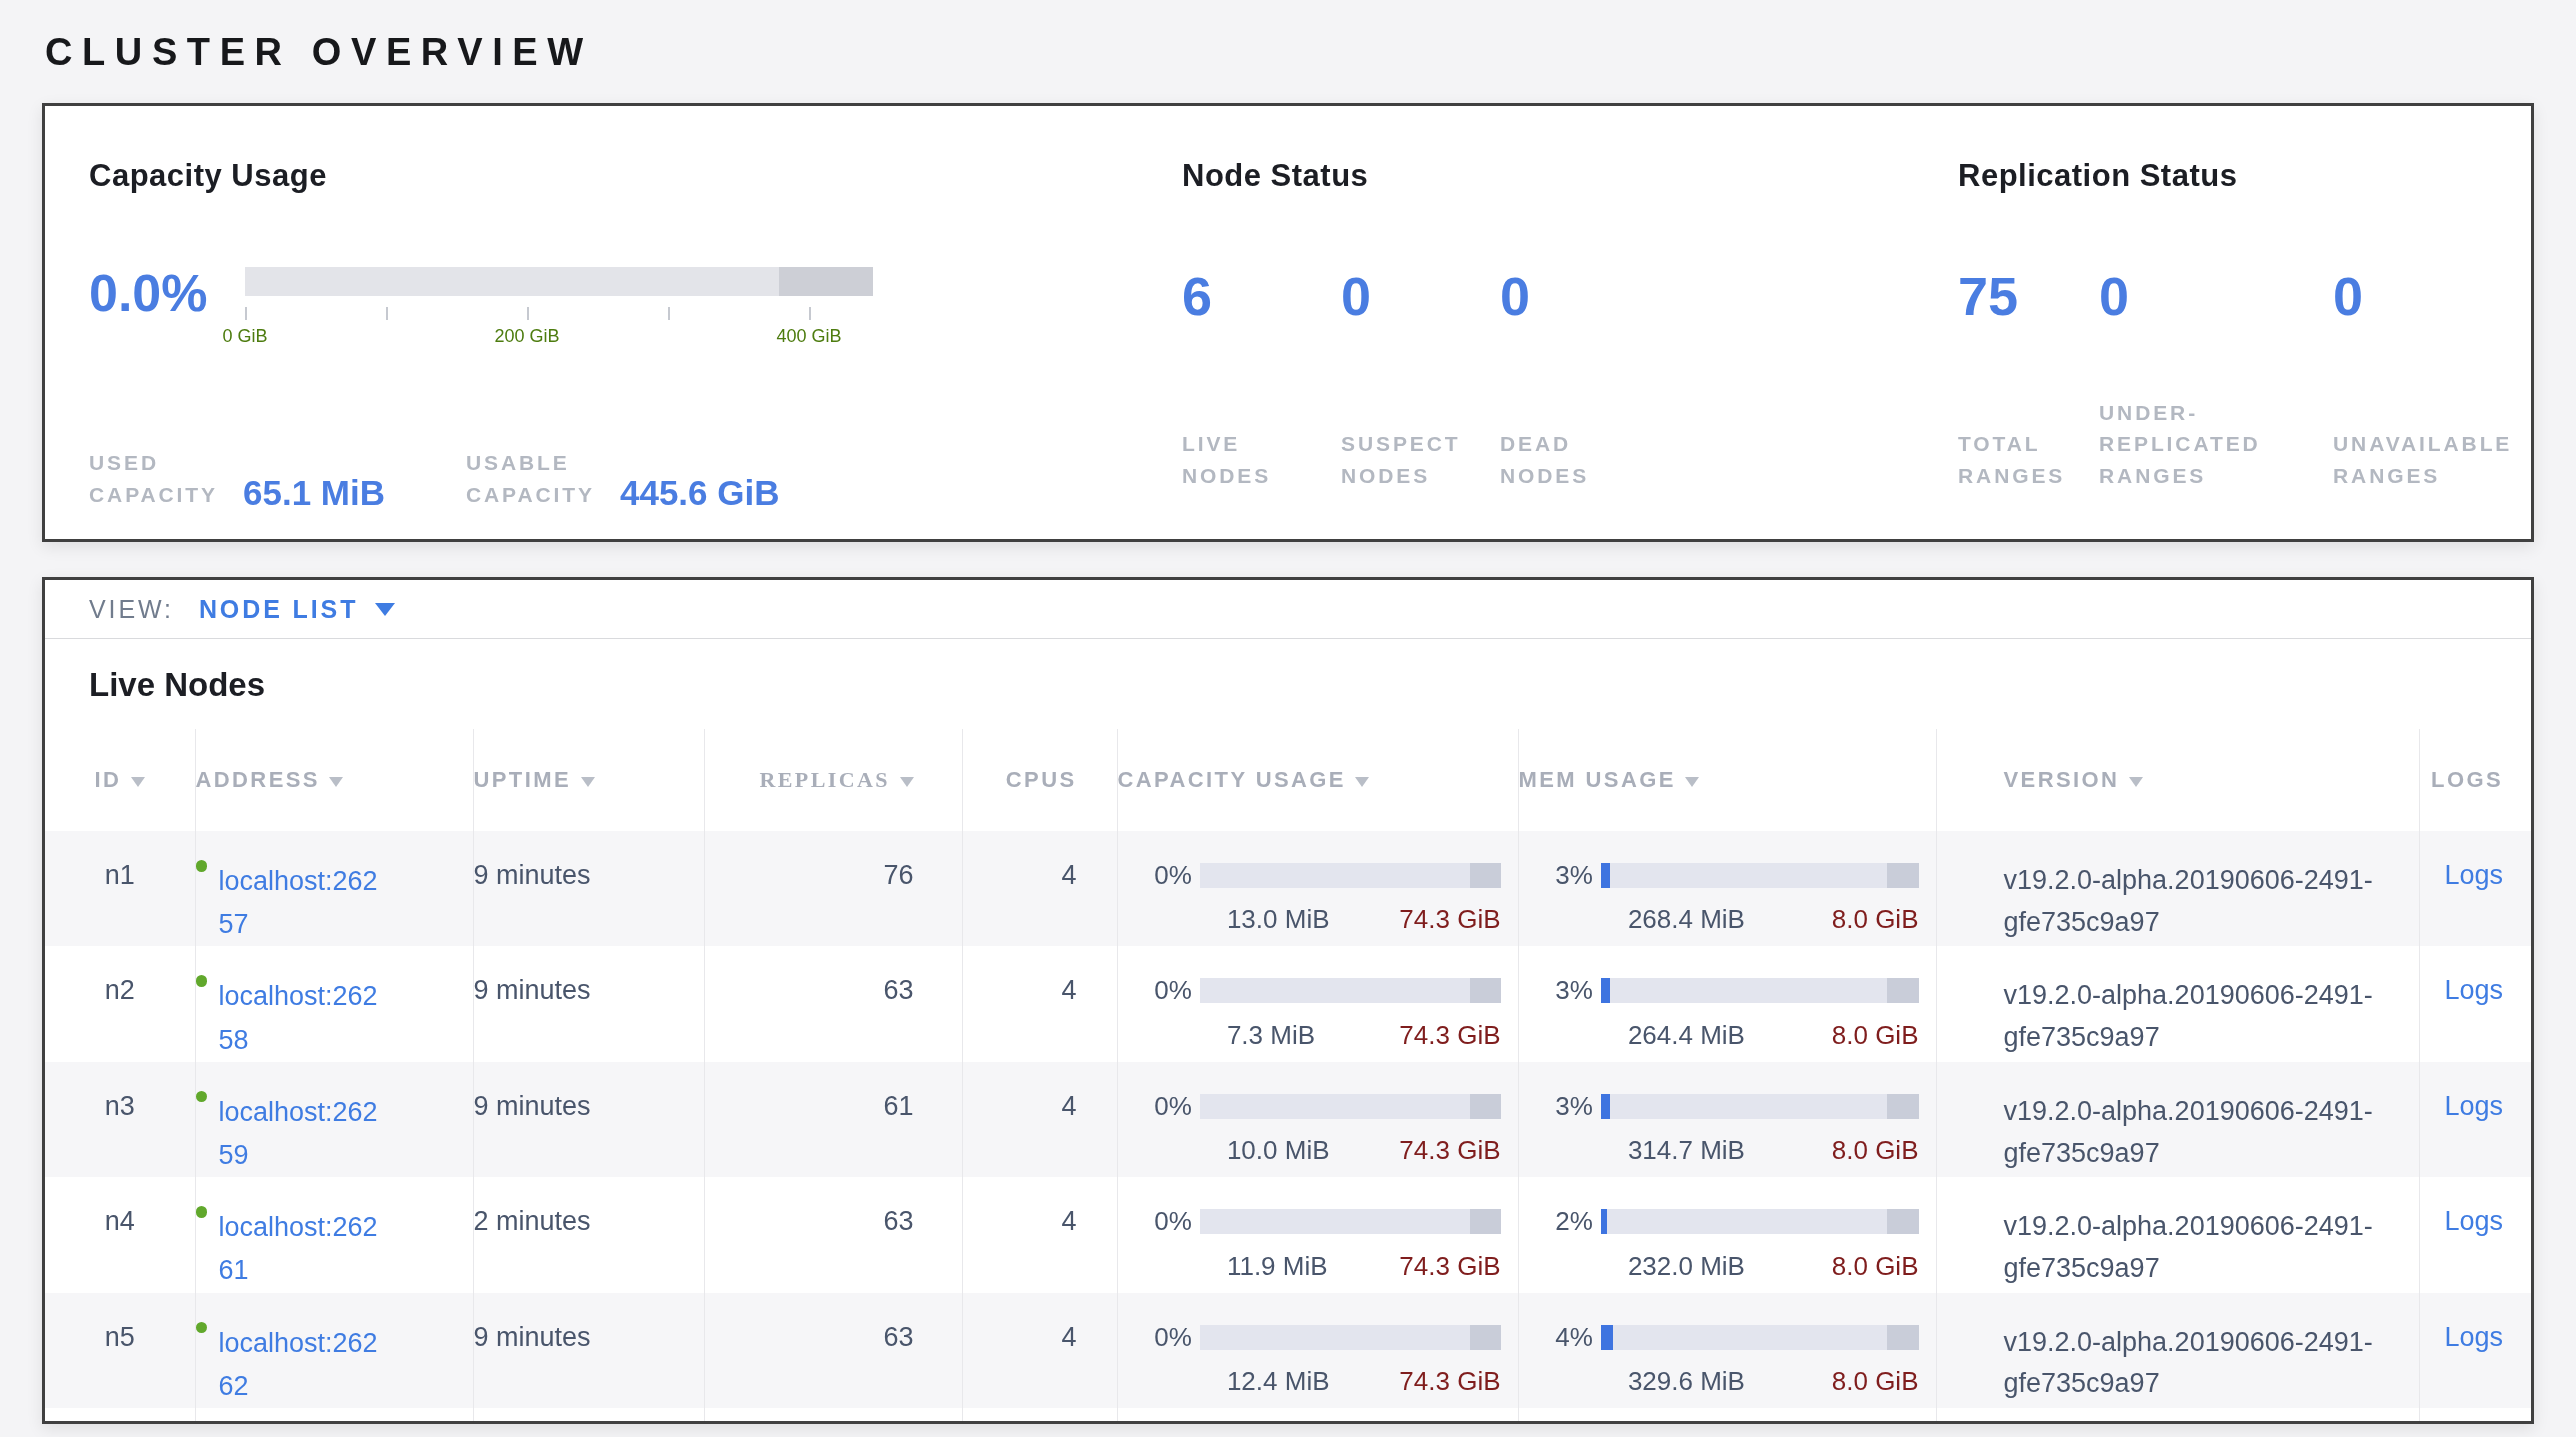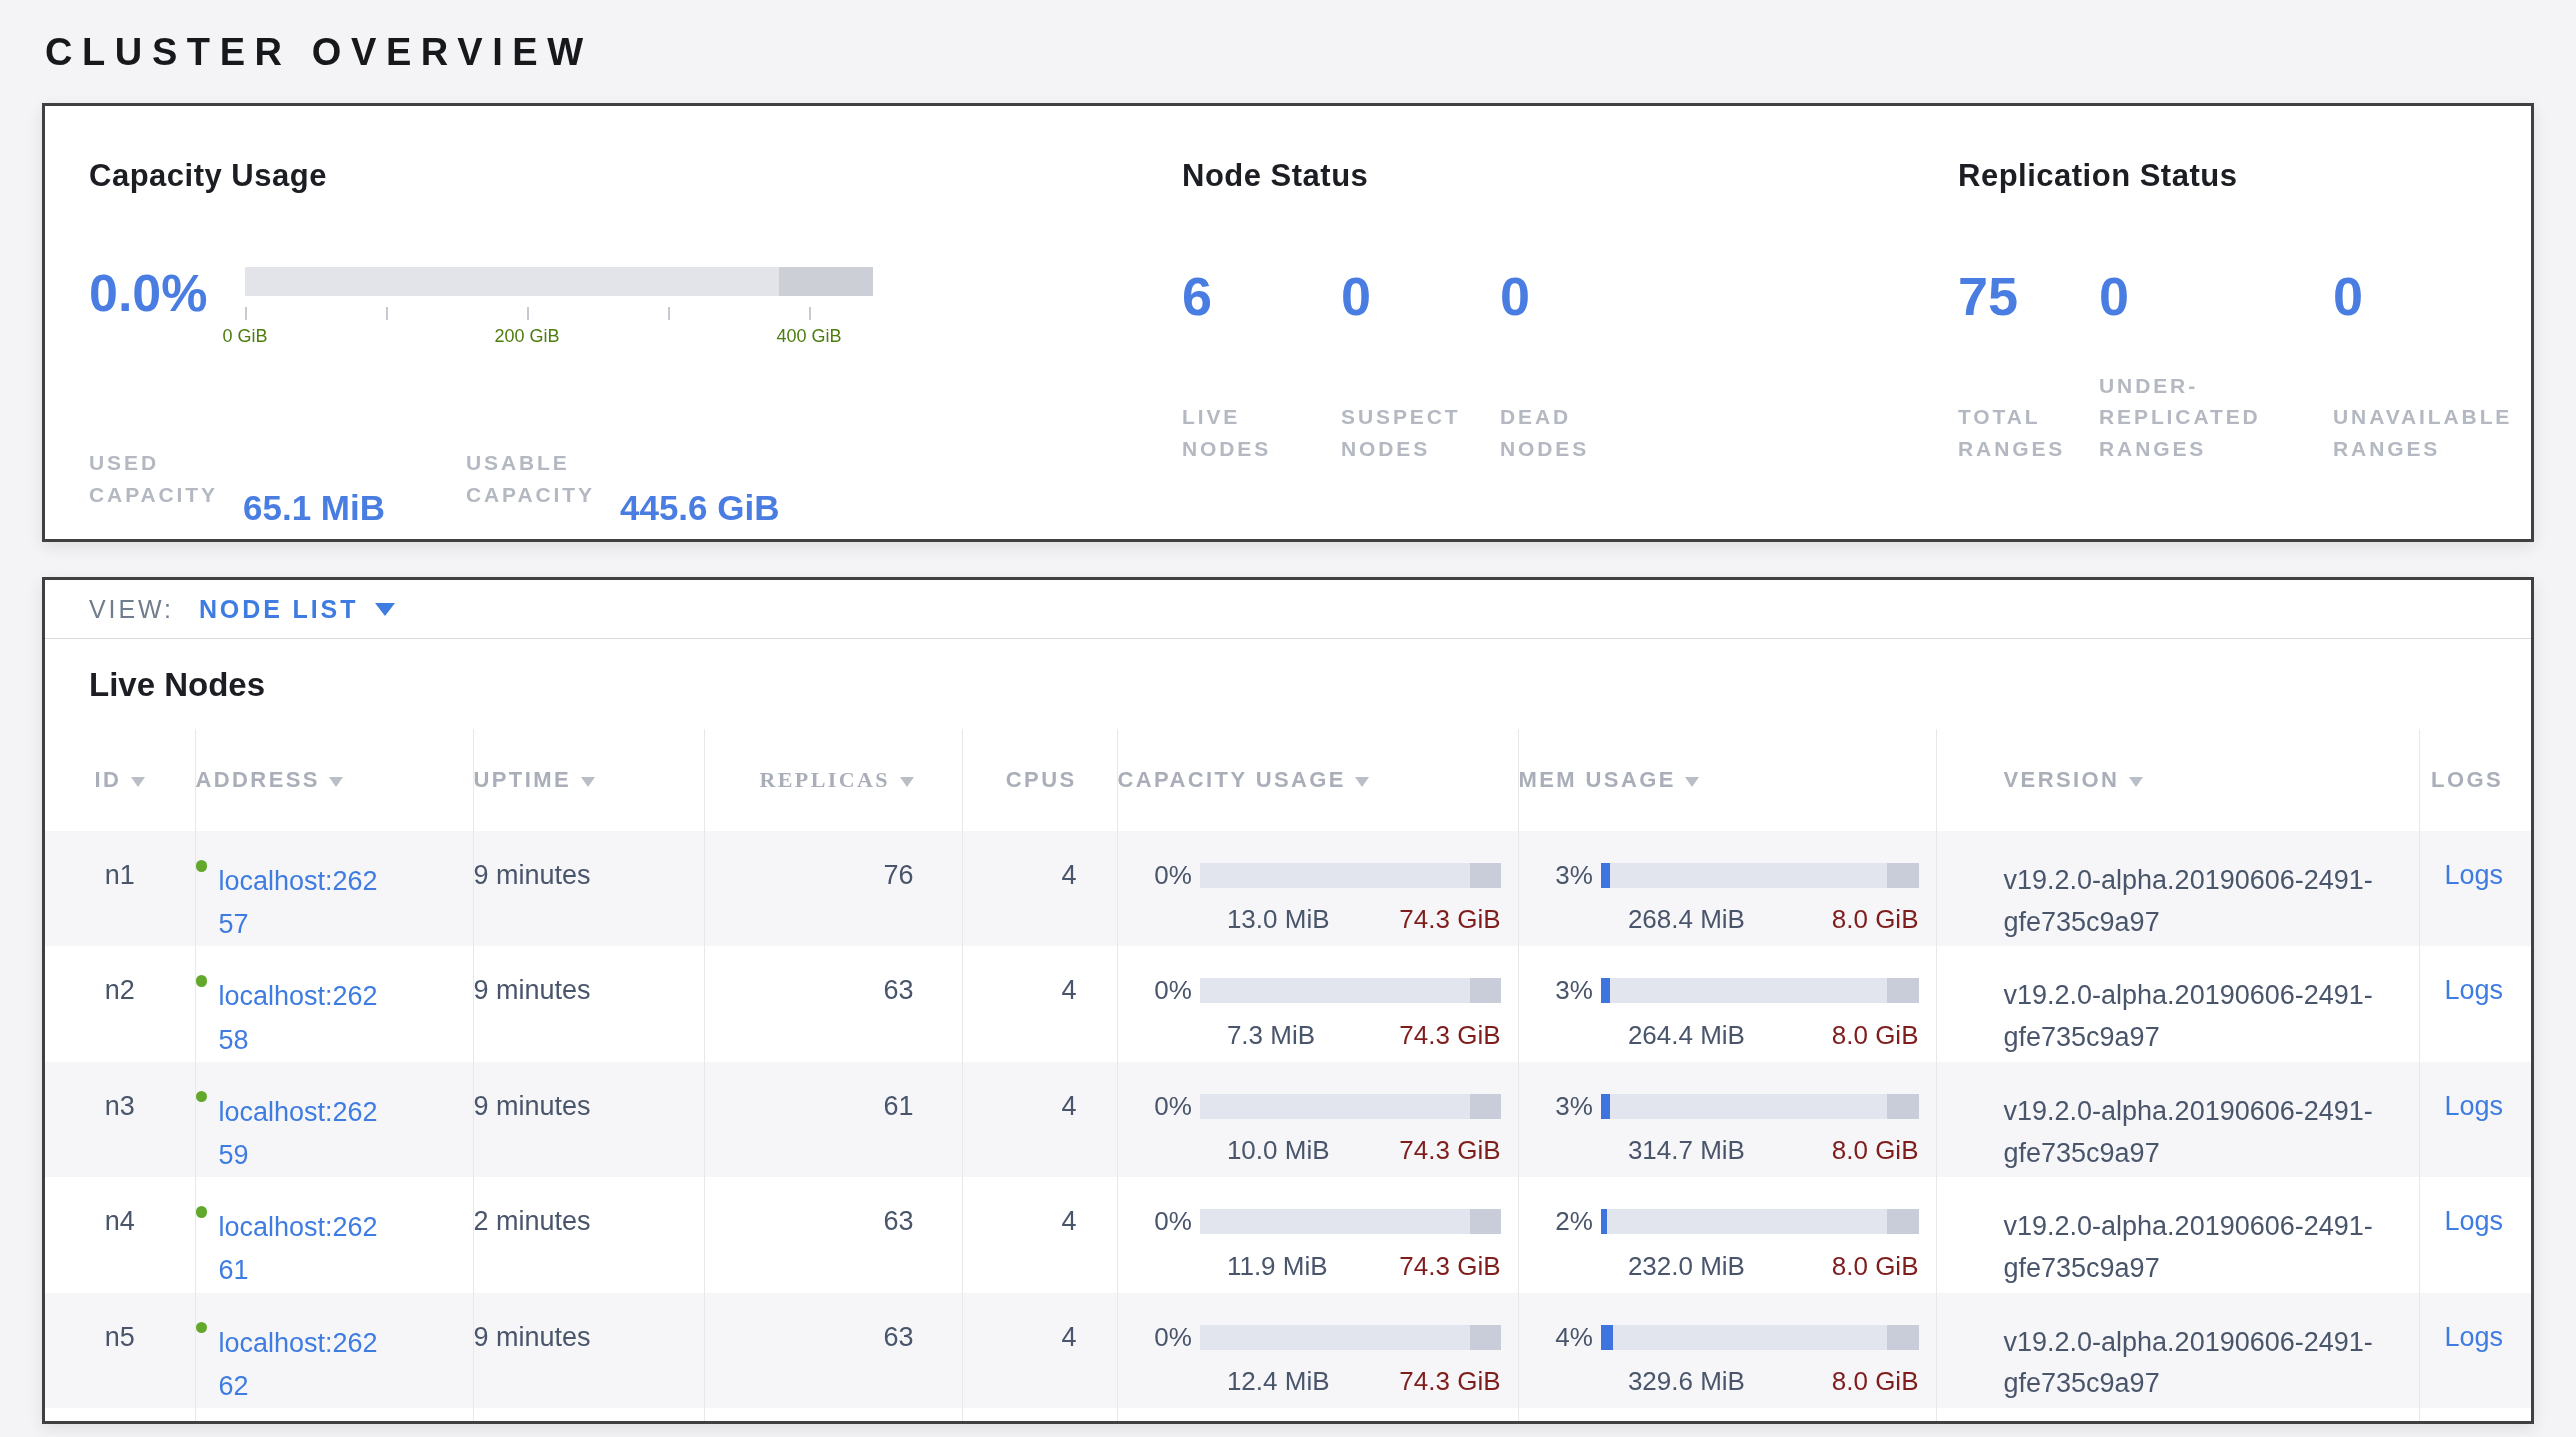--- a/index.html
+++ b/index.html
@@ -42,27 +42,27 @@
   .gauge-track .dark-seg{position:absolute; right:0; top:0; height:100%; width:15%; background:#cdcfd6;}
   .gauge-track .fill{position:absolute; left:0; top:0; height:100%; background:var(--bar-blue);}
   .tick{position:absolute; top:40px; width:1.9px; height:12.5px; background:#c6c9d0;}
   .tick-label{position:absolute; top:59px; transform:translateX(-50%); font-size:18px; color:#4d7c0f; white-space:nowrap;}
 
   .cap-legend{display:flex; margin-top:84px;}
   .legend-item{display:flex; align-items:flex-end;}
   .legend-item + .legend-item{margin-left:81px;}
   .legend-lines{display:flex; flex-direction:column;}
   .cap-line, .stat-line{font-size:21px; letter-spacing:2.9px; color:var(--muted); line-height:1.5; font-weight:600; white-space:nowrap;}
-  .legend-value{font-size:35px; font-weight:600; color:var(--num-blue); margin-left:25px; position:relative; top:18px; white-space:nowrap;}
+  .legend-value{font-size:35px; font-weight:600; color:var(--num-blue); margin-left:25px; position:relative; top:3px; white-space:nowrap;}
 
   
   .stat-row{display:flex; margin-top:73px;}
   .stat{display:flex; flex-direction:column;}
   .stat-value{font-size:54px; font-weight:600; color:var(--num-blue); line-height:1.1;}
-  .stat-lines{margin-top:42px; height:96px; display:flex; flex-direction:column; justify-content:flex-end;}
+  .stat-lines{margin-top:69px; height:96px; display:flex; flex-direction:column; justify-content:flex-end;}
   .sec-nodes .stat{min-width:159px;}
   .sec-repl .stat-1{min-width:141px;}
   .sec-repl .stat-2{min-width:234px;}
 
   
   .table-card{margin-top:35px; height:847px; overflow:hidden;}
   .view-bar{
     height:59px; display:flex; align-items:center; padding-left:44px;
     border-bottom:1.9px solid #d9dadd; background:#fff;
   }

